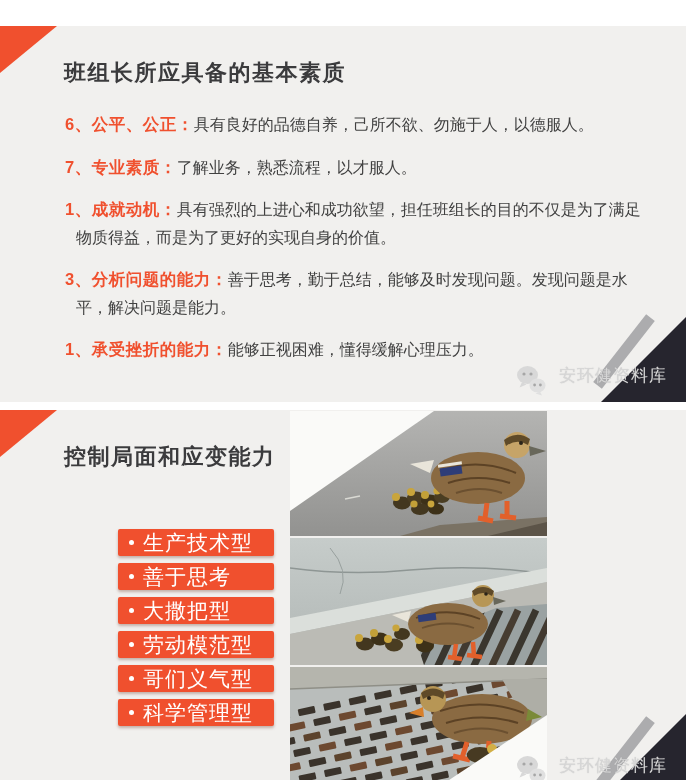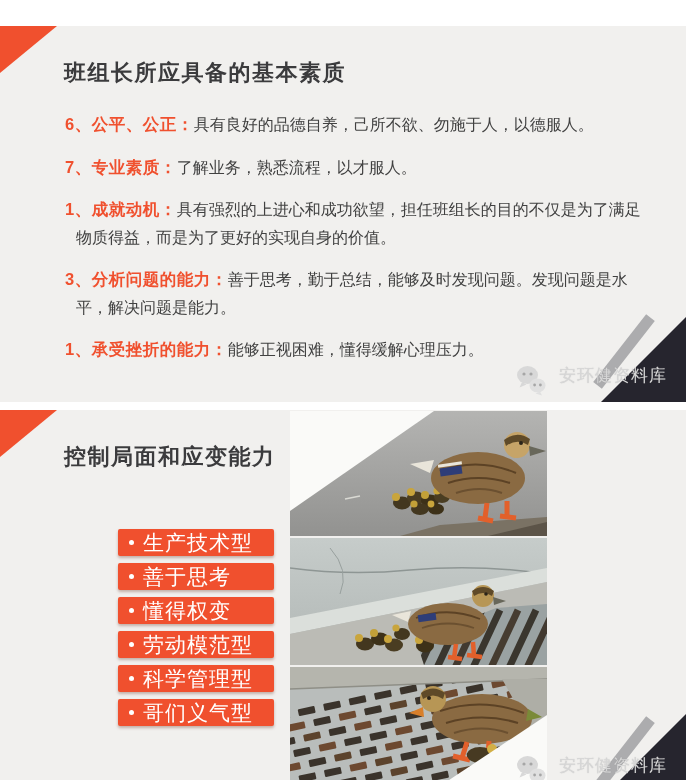--- a/index.html
+++ b/index.html
@@ -370,33 +370,33 @@
       <div class="type-button">
           <span class="bullet"></span>
           <span>生产技术型</span>
         </div>
       <div class="type-button">
           <span class="bullet"></span>
           <span>善于思考</span>
         </div>
       <div class="type-button">
           <span class="bullet"></span>
-          <span>懂得权变</span>
+          <span>大撒把型</span>
         </div>
       <div class="type-button">
           <span class="bullet"></span>
           <span>劳动模范型</span>
         </div>
       <div class="type-button">
           <span class="bullet"></span>
+          <span>哥们义气型</span>
+        </div>
+      <div class="type-button">
+          <span class="bullet"></span>
           <span>科学管理型</span>
-        </div>
-      <div class="type-button">
-          <span class="bullet"></span>
-          <span>哥们义气型</span>
         </div>
     </div>
 
     <div class="corner-stripe"></div>
     <div class="corner-dark"></div>
     <div class="watermark">
       <span>
         <svg width="30" height="32" viewBox="0 0 30 32">
           <ellipse cx="11.5" cy="11" rx="10.5" ry="9" fill="#d8d8d8"></ellipse>
           <path d="M6,18 l-2.5,5.5 l7,-3 Z" fill="#d8d8d8"></path>

